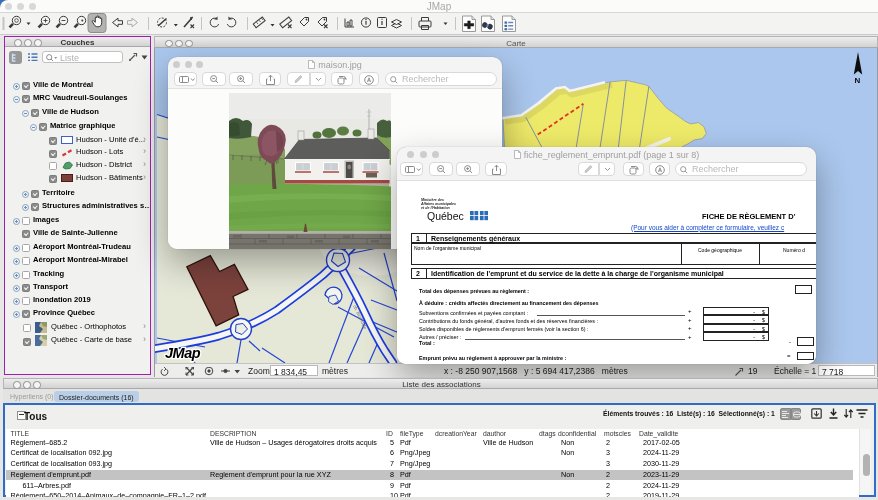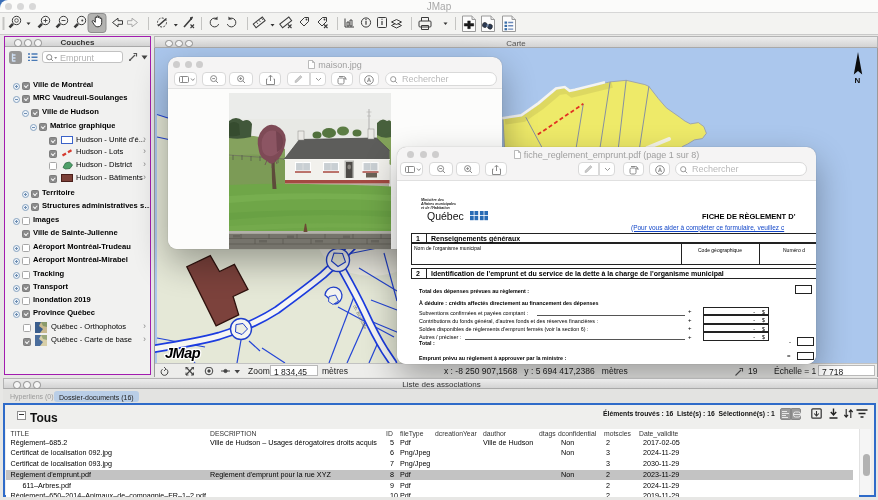--- a/index.html
+++ b/index.html
@@ -188,21 +188,21 @@
       </svg>
     <svg class="abs" style="left:23px;top:5.5px;" width="10" height="9" viewBox="0 0 10 9">
         <path d="M0 1 h2 M0 4.2 h2 M0 7.4 h2 M3.5 1 h6 M3.5 4.2 h6 M3.5 7.4 h6" stroke="#4a7ab5" fill="none" stroke-width="1.4"></path>
       </svg>
     <div class="abs" style="left:37px;top:4px;width:81px;height:12px;background:#fff;border:1px solid #c2c2c2;border-radius:3px;box-sizing:border-box;">
       <svg class="abs" style="left:3px;top:2px;" width="12" height="8" viewBox="0 0 12 8">
           <circle cx="3.2" cy="3.2" r="2.6" stroke="#8e8e8e" fill="none"></circle>
           <line x1="5" y1="5" x2="7" y2="7" stroke="#8e8e8e"></line>
           <path d="M8.2 3 l3 0 l-1.5 2 z" fill="#8e8e8e"></path>
         </svg>
-      <div class="abs" style="left:17px;top:1px;font-size:9px;color:#b2b2b2;">Emprunt</div>
+      <div class="abs" style="left:17px;top:1px;font-size:9px;color:#b2b2b2;">Liste</div>
     </div>
     <svg class="abs" style="left:123px;top:4.5px;" width="10" height="10" viewBox="0 0 10 10">
         <path d="M1.5 8.5 l5.5-5.5 M5.5 1.5 l3 0 l0 3" stroke="#555" fill="none" stroke-width="1.2"></path>
         <path d="M1 9 l2.2-.6 l-1.6-1.6 z" fill="#555"></path>
       </svg>
     <path><svg class="abs" style="left:136px;top:8px;" width="7" height="5" viewBox="0 0 7 5">
           <path d="M0.5 0.5 l6 0 l-3 4 z" fill="#444"></path>
         </svg>
   </path></div>
   <div id="tree" class="abs" style="left:0;top:32px;width:145px;height:305px;font-size:7.6px;overflow:hidden;">
@@ -650,21 +650,21 @@
     <div class="abs" style="left:0;width:875px;top:1px;text-align:center;font-size:8px;color:#333;">Liste des associations</div>
   </div>
   <div class="abs" style="left:0;top:11px;width:875px;height:14px;background:#e3e3e1;">
     <div class="abs" style="left:7px;top:3.5px;font-size:7px;color:#9a9a9a;">Hyperliens (0)</div>
     <div class="abs" style="left:51px;top:2px;height:11px;background:#b9cee7;border-radius:3px;font-size:7px;color:#222;padding:2.5px 5px 0 5px;box-sizing:border-box;">Dossier-documents (16)</div>
   </div>
   <div id="assoc" class="abs" style="left:0;top:25px;width:873px;height:94px;background:#efefed;border:2px solid #2f6bc9;box-sizing:border-box;">
 
     <span class="abs" style="left:11.5px;top:5.5px;width:9px;height:9px;border:1px solid #8e8e8e;background:#fdfdfd;box-sizing:border-box;"></span>
     <span class="abs" style="left:13.5px;top:9px;width:5px;height:1.2px;background:#333;"></span>
-    <span class="abs" style="left:25px;top:5.5px;font-size:12px;font-weight:bold;color:#111;">Tous</span>
+    <span class="abs" style="left:19px;top:5.5px;font-size:10px;font-weight:bold;color:#111;">Tous</span>
     <span class="abs" style="left:598px;top:5px;font-size:6.8px;font-weight:bold;color:#111;">Éléments trouvés : 16&nbsp; Listé(s) : 16&nbsp; Sélectionné(s) : 1</span>
 
     <span class="abs" style="left:775px;top:2.5px;width:10.5px;height:12px;background:#9b9b9b;border:1px solid #888;border-radius:2px 0 0 2px;box-sizing:border-box;"></span>
     <svg class="abs" style="left:777px;top:5.5px;" width="8" height="7" viewBox="0 0 8 7">
         <path d="M0 0.5 h5 M0 2.5 h7 M0 4.5 h4 M0 6.5 h6" stroke="#e8e8e8" stroke-width="1"></path>
       </svg>
     <span class="abs" style="left:785.5px;top:2.5px;width:10.5px;height:12px;background:#9b9b9b;border:1px solid #888;border-radius:0 2px 2px 0;box-sizing:border-box;"></span>
     <svg class="abs" style="left:787.5px;top:5.5px;" width="8" height="7" viewBox="0 0 8 7">
         <rect x="0.5" y="1" width="7" height="5" rx="2" fill="none" stroke="#e8e8e8"></rect>
         <path d="M0 3.5 h8" stroke="#e8e8e8"></path>

